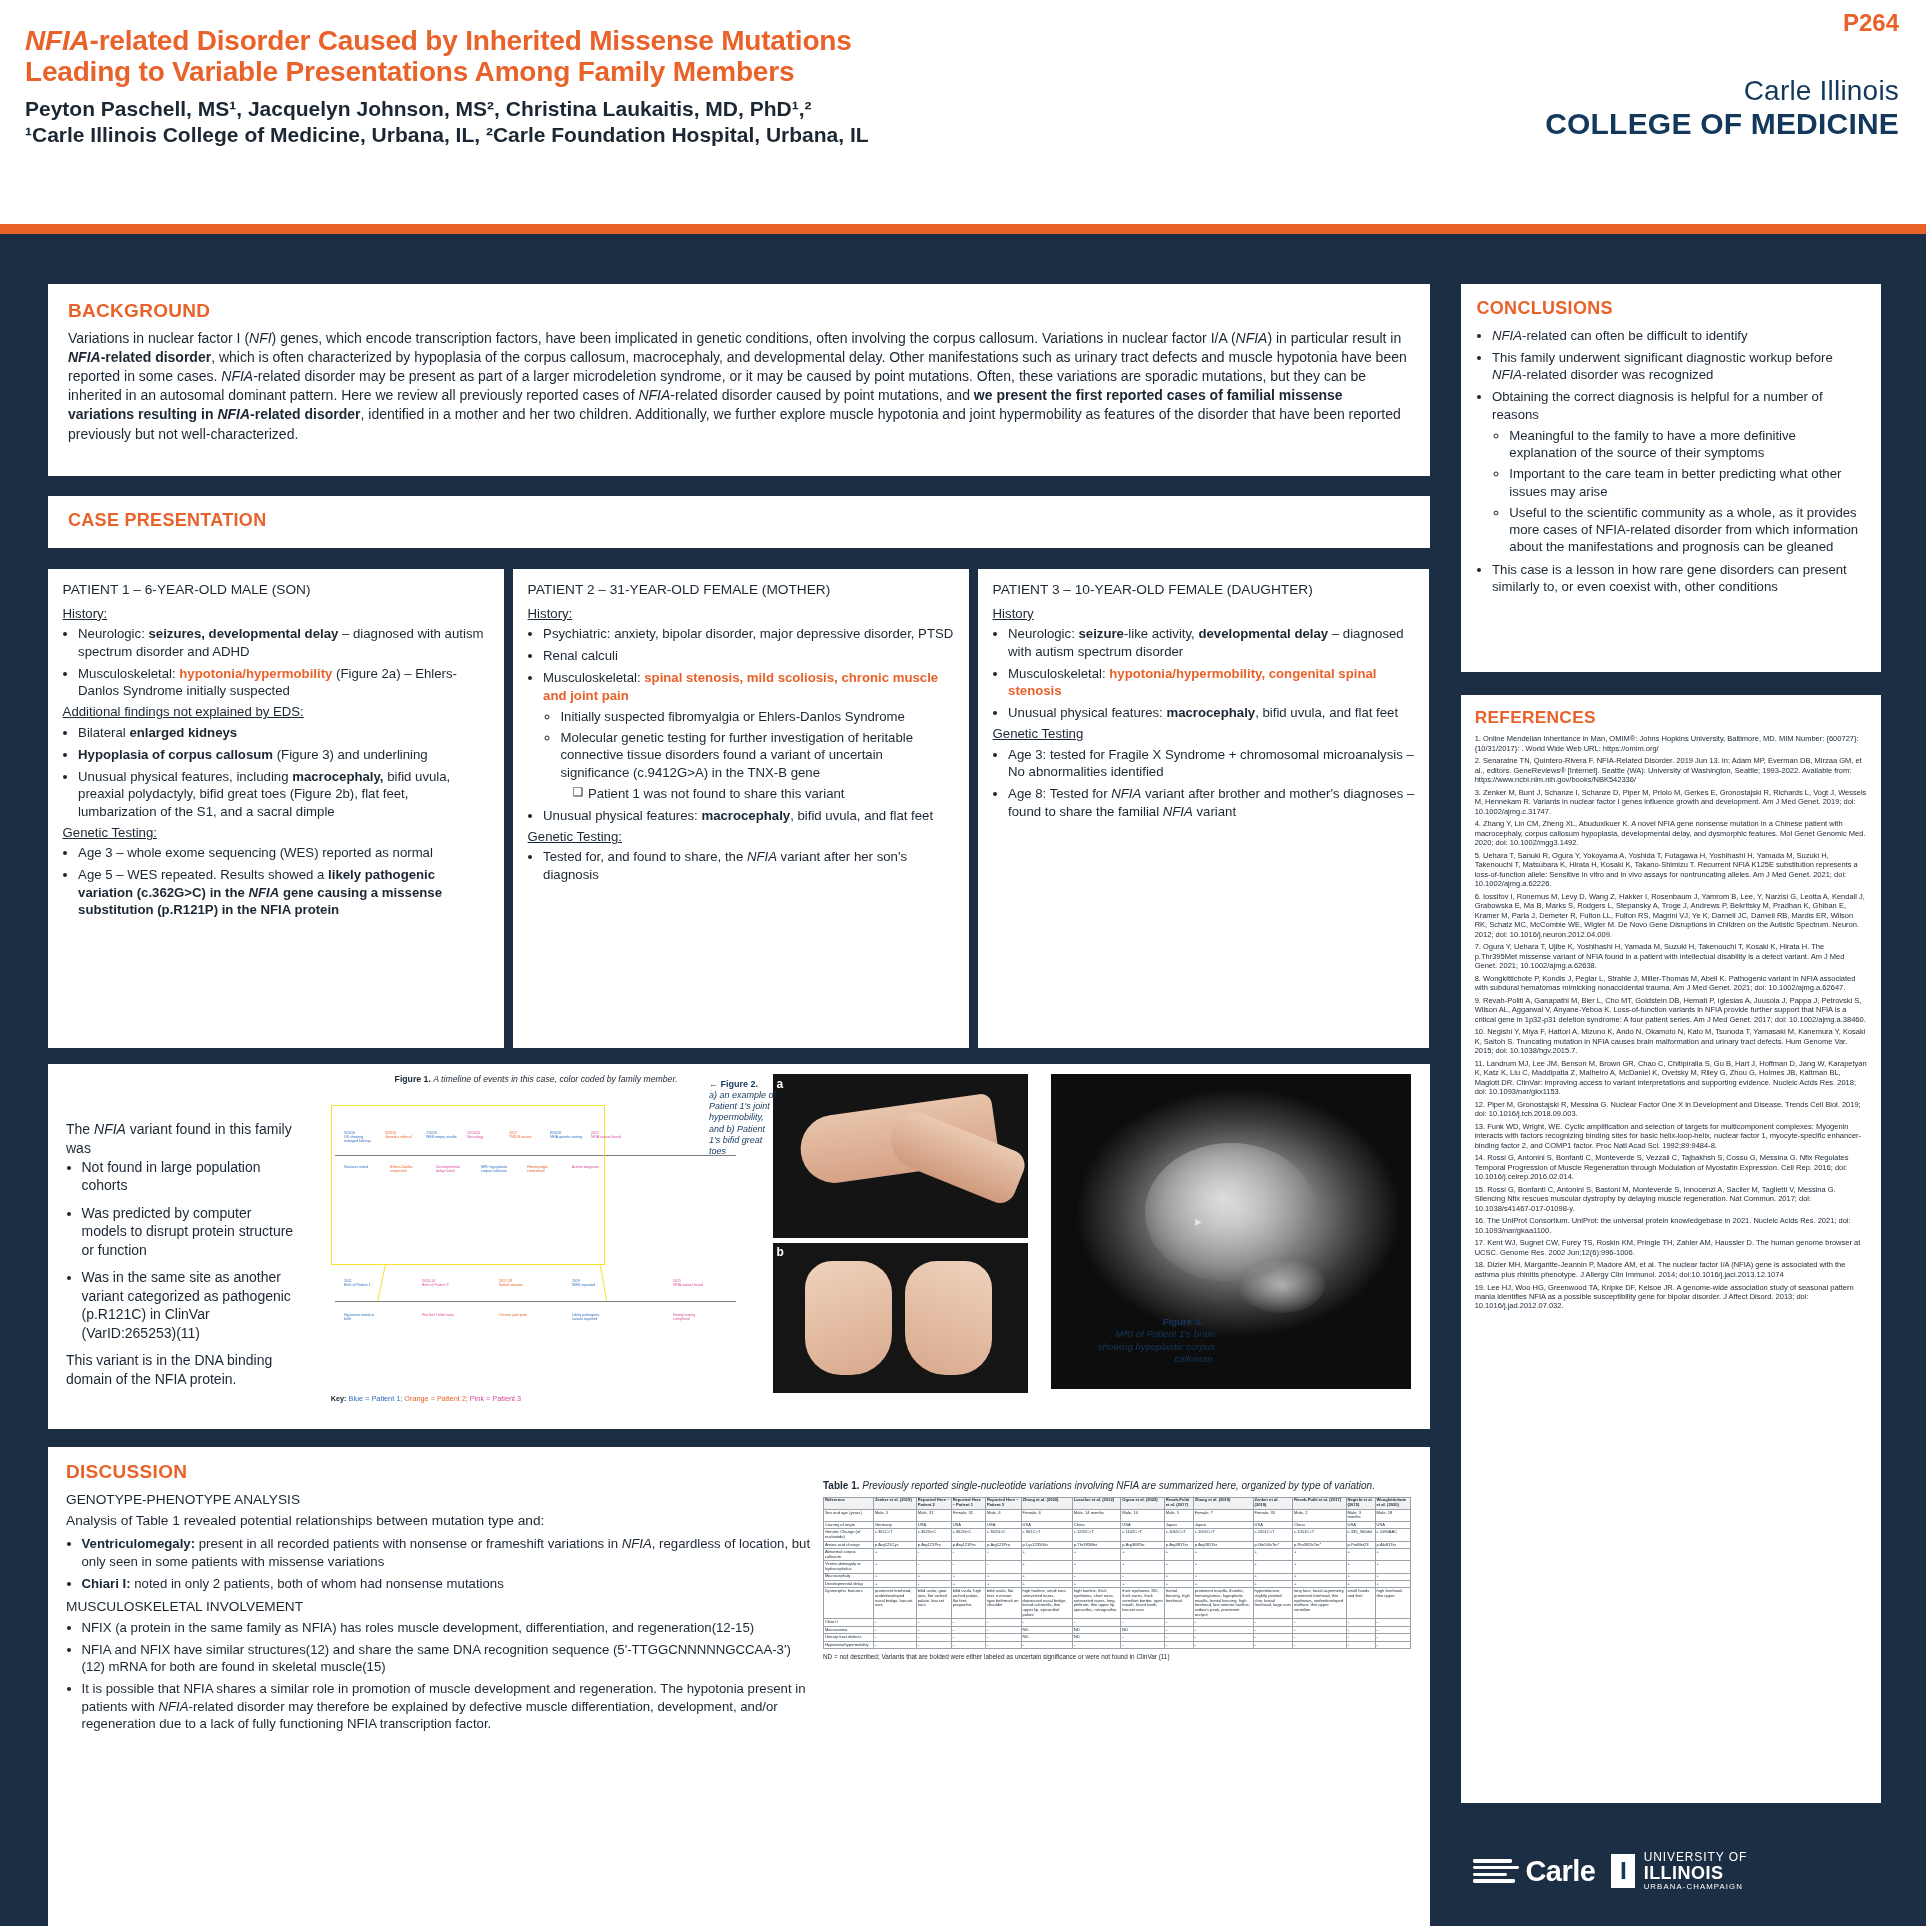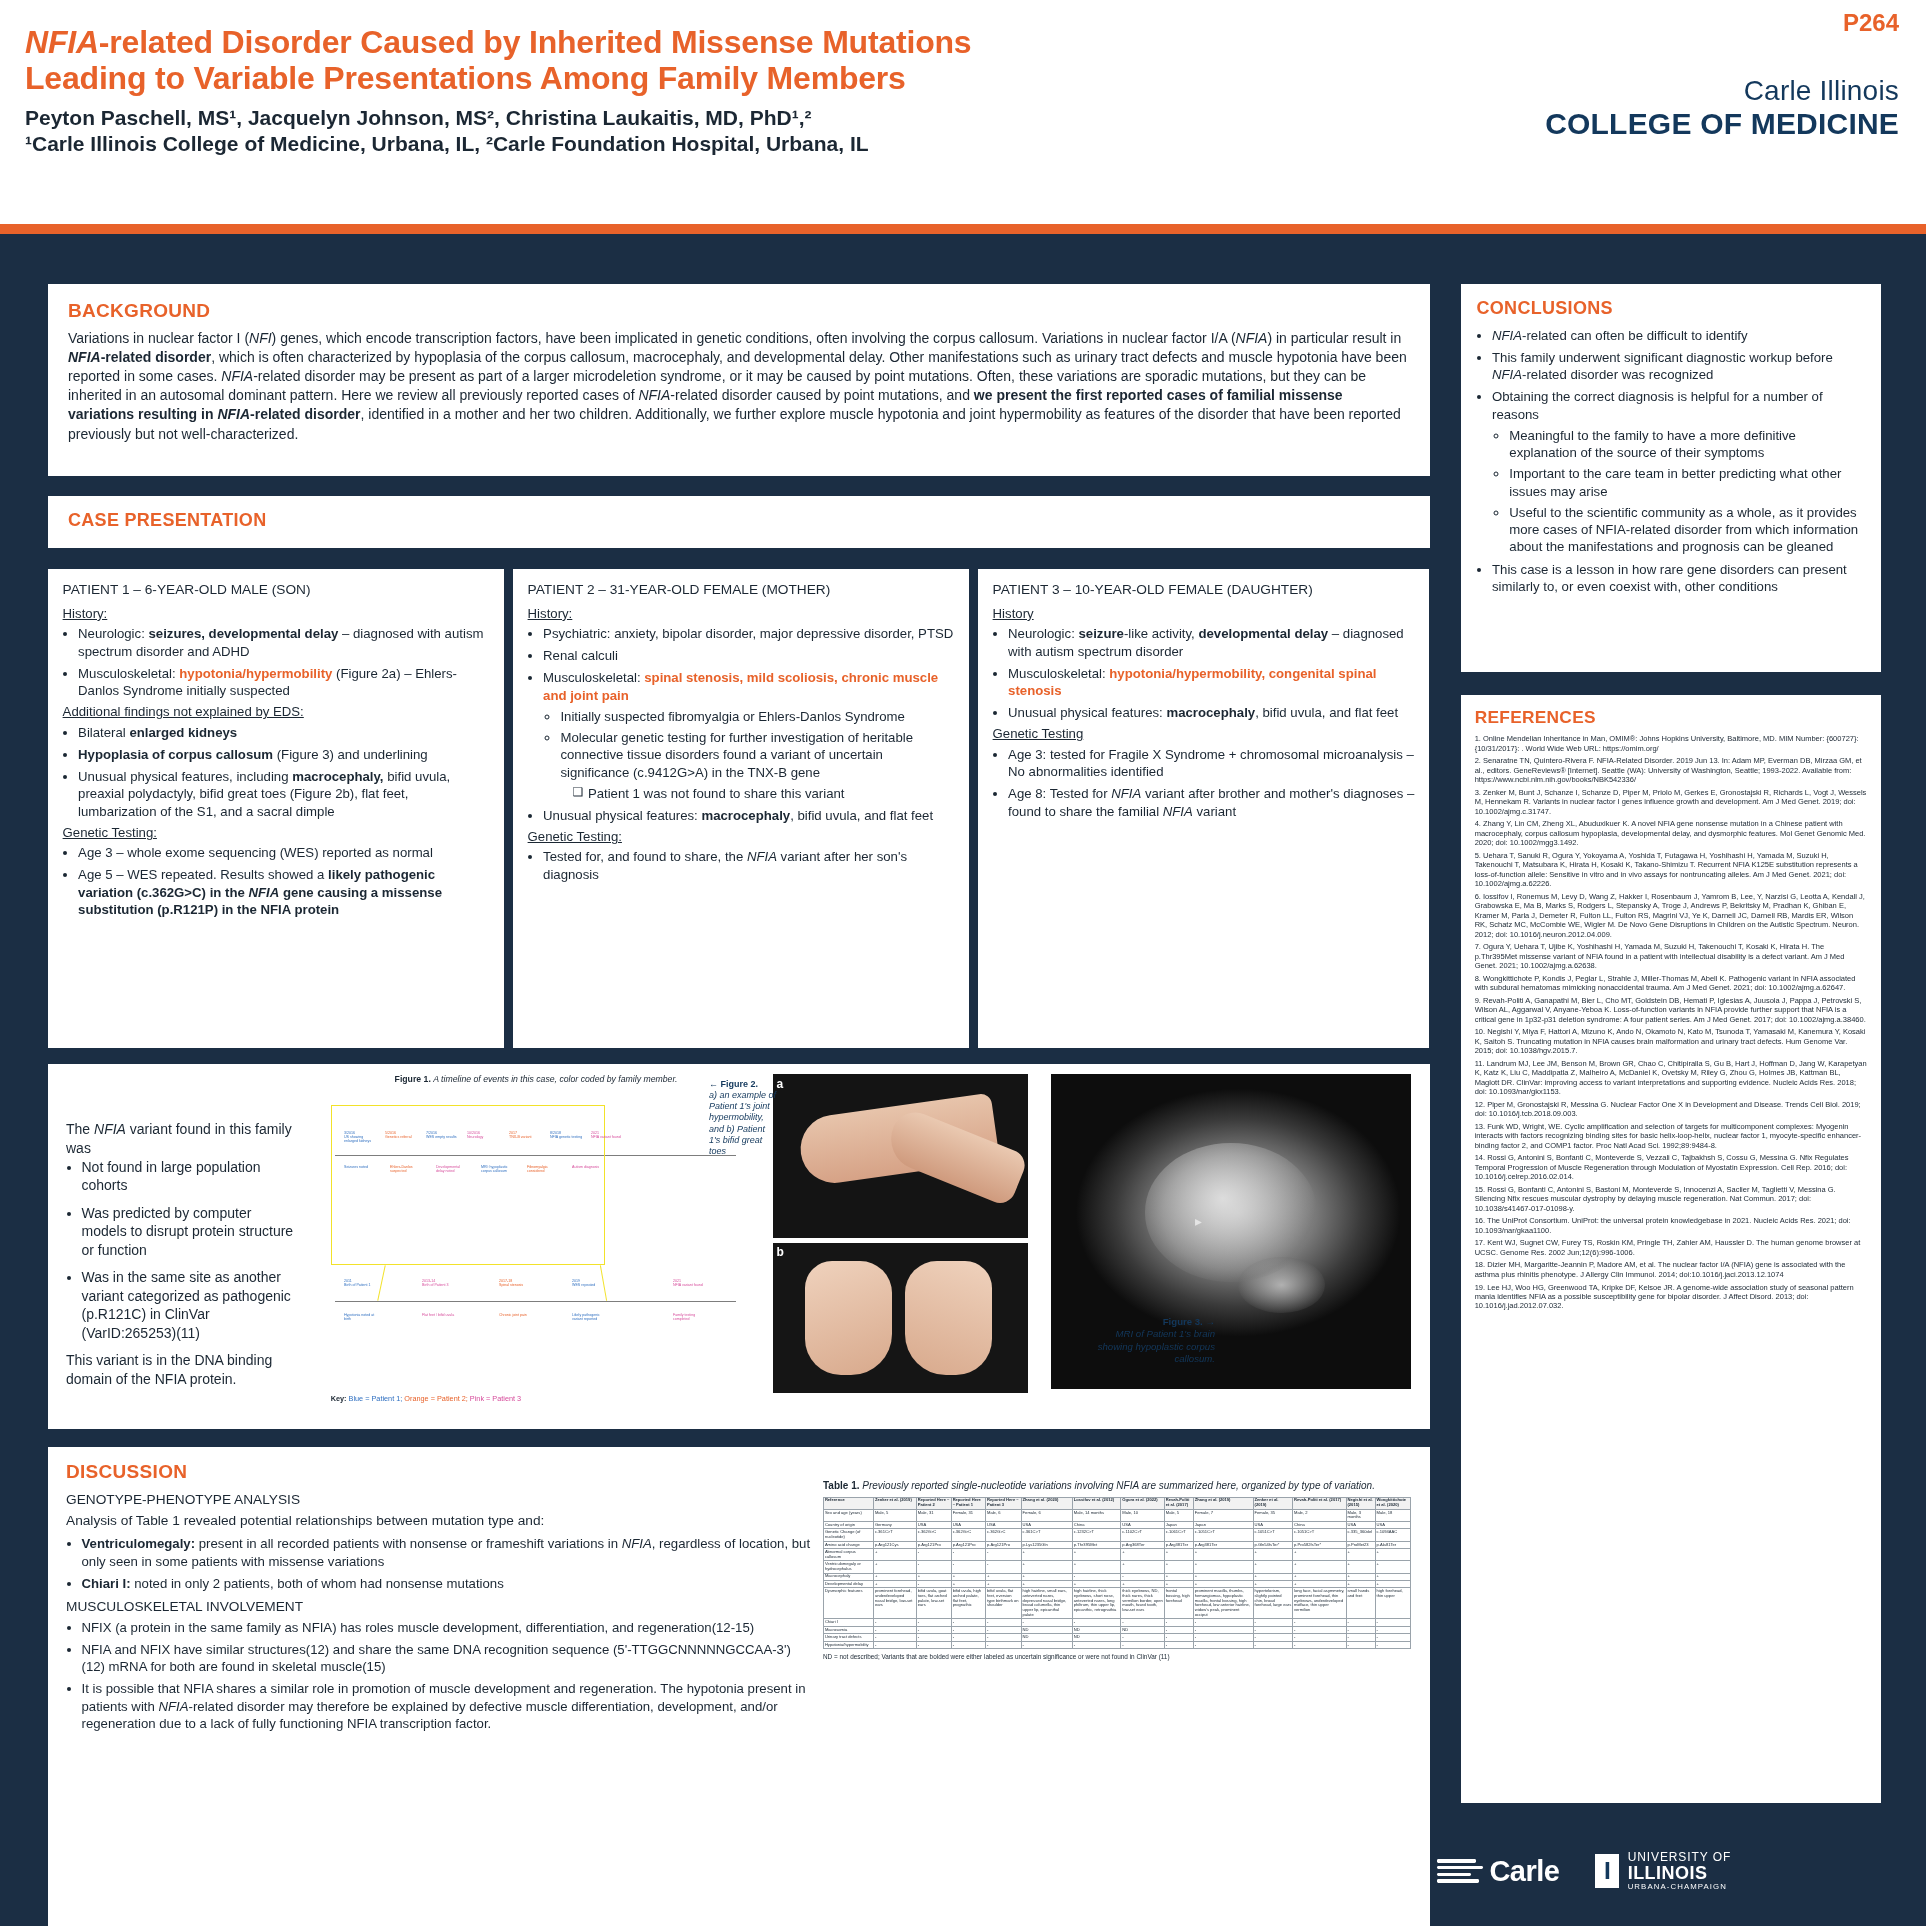--- a/index.html
+++ b/index.html
@@ -14,21 +14,21 @@
   .poster { position: relative; width: 1926px; height: 1926px; background:#1b2e44; }
 
   
   .header {
     position: absolute; left:0; top:0; width:1926px; height:224px;
     background:#ffffff;
   }
   .header-accent { position:absolute; left:0; top:224px; width:1926px; height:10px; background:#e8622a; }
   .title-block { position:absolute; left:25px; top:25px; width:1363px; }
   .poster-title {
-    font-size: 32px; font-weight:bold; color:#e8622a; line-height:1.12; letter-spacing:-0.2px;
+    font-size: 28px; font-weight:bold; color:#e8622a; line-height:1.12; letter-spacing:-0.2px;
   }
   .poster-title em { font-style: italic; }
   .authors { margin-top:8.2px; font-size:21px; font-weight:bold; color:#1b2733; line-height:1.25; }
   .affil { font-size:21px; font-weight:bold; color:#1b2733; line-height:1.25; }
 
   .poster-num {
     position:absolute; right:27px; top:9px; font-size:24px; font-weight:bold; color:#e8622a;
   }
   .logo-carle-illinois {
     position:absolute; right:27px; top:75px; text-align:right;
@@ -156,21 +156,21 @@
   #conclusions-card .card-title { font-size:18px; margin-bottom:8.2px; }
   .concl li { font-size:13.2px; line-height:1.33; margin-bottom:6.4px; }
   .concl ul.circ li { font-size:13.2px; }
 
   #references-card { left:1461px; top:461px; width:420px; height:1108px; padding:12px 13.7px; }
   #references-card .card-title { font-size:17.3px; margin-bottom:6.4px; }
   .refs { font-size:7.5px; line-height:1.26; }
   .refs p { margin:0 0 3.2px; }
 
   
-  .bottom-logos { position:absolute; left:1437px; top:1596px; width:410px; height:82px; display:flex; align-items:center; gap:36px; }
+  .bottom-logos { position:absolute; left:1473px; top:1596px; width:410px; height:82px; display:flex; align-items:center; gap:16px; }
   .carle-logo { display:flex; align-items:center; gap:6.4px; color:#fff; }
   .carle-bars { display:flex; flex-direction:column; gap:3.2px; }
   .carle-bars span { display:block; height:3.6px; background:#fff; border-radius:1.4px; }
   .carle-bars span:nth-child(1){ width:39px; }
   .carle-bars span:nth-child(2){ width:46px; }
   .carle-bars span:nth-child(3){ width:34px; }
   .carle-bars span:nth-child(4){ width:42px; }
   .carle-word { font-size:29px; font-weight:bold; letter-spacing:-0.5px; }
   .ui-logo { display:flex; align-items:center; gap:8.2px; color:#fff; }
   .block-i {

